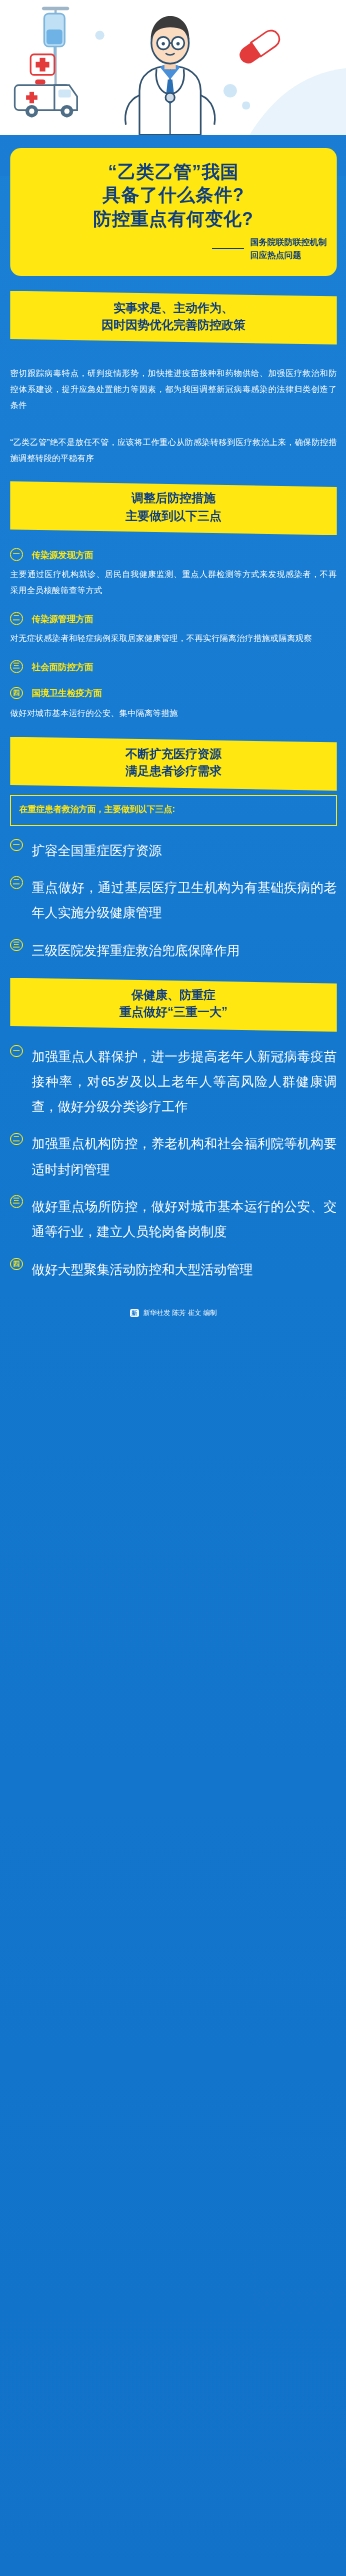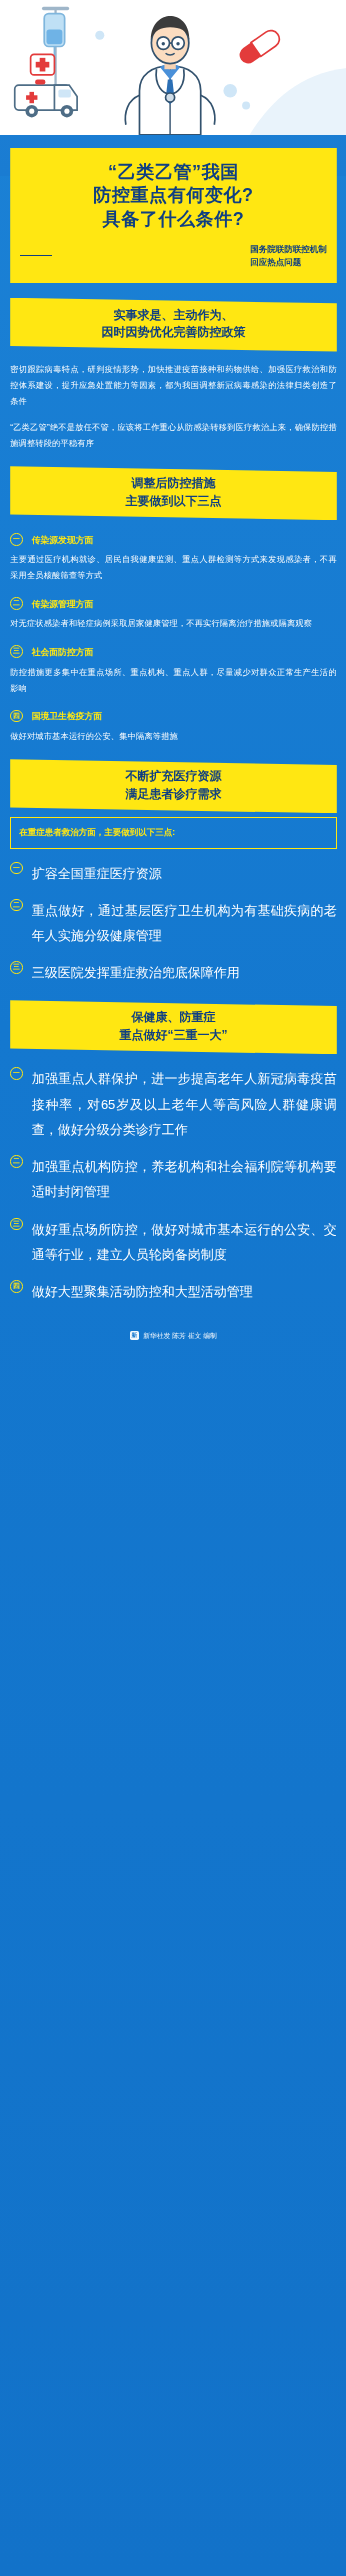--- a/index.html
+++ b/index.html
@@ -35,36 +35,37 @@
   .title-wrap {
     position: relative;
     margin: -28px 10.2px 0 10.2px;
     padding: 0;
   }
   .title-yellow {
     background: #ffe712;
     padding: 12.5px 10.2px 14.7px 10.2px;
     position: relative;
     clip-path: polygon(0 0, 100% 0, 100% 100%, 0 100%);
+    border-radius: 11px;
   }
   .title-line {
     font-size: 18px;
     font-weight: bold;
     color: #0f3f82;
     text-align: center;
     line-height: 1.32;
     letter-spacing: 0.6px;
     font-family: "Liberation Sans", sans-serif;
   }
   .title-sub-wrap {
     display: flex;
     align-items: center;
-    justify-content: space-between;
+    justify-content: flex-end;
     gap: 5.7px;
-    margin-top: 11px;
+    margin-top: 4px;
   }
   .title-dash {
     width: 32px; height: 1.7px; background: #0f3f82; display:block;
   }
   .title-sub {
     font-size: 8.5px;
     color: #0f3f82;
     font-weight: bold;
     line-height: 1.5;
     text-align: left;
@@ -84,21 +85,21 @@
     position: relative;
   }
   .sec-head.skew {
     clip-path: polygon(0 0, 100% 5.7px, 100% 100%, 0 calc(100% - 5.7px));
   }
 
   .body-text {
     color: #ffffff;
     font-size: 8.2px;
     line-height: 1.95;
-    margin-top: 10px;
+    margin-top: 21px;
     text-align: justify;
     letter-spacing: 0.2px;
   }
 
   
   .item {
     display: flex;
     align-items: flex-start;
     gap: 9px;
     margin-top: 11.3px;
@@ -236,22 +237,22 @@
         <circle cx="406" cy="160" r="12"></circle>
         <circle cx="434" cy="186" r="7"></circle>
         <circle cx="176" cy="62" r="8"></circle>
       </g>
     </svg>
   </div>
 
   <div class="title-wrap">
     <div class="title-yellow">
       <div class="title-line">“乙类乙管”我国</div>
+      <div class="title-line">具备了什么条件?</div>
       <div class="title-line">防控重点有何变化?</div>
-      <div class="title-line">具备了什么条件?</div>
       <div class="title-sub-wrap">
         <span class="title-dash"></span>
         <span class="title-sub">
           <span>国务院联防联控机制</span><br>
           <span>回应热点问题</span>
         </span>
       </div>
     </div>
   </div>
 
@@ -279,21 +280,20 @@
     <div class="item">
       <span class="item-num">二</span>
       <span class="item-head-text">传染源管理方面</span>
     </div>
     <div class="body-text sub-text">对无症状感染者和轻症病例采取居家健康管理，不再实行隔离治疗措施或隔离观察</div>
 
     <div class="item">
       <span class="item-num">三</span>
       <span class="item-head-text">社会面防控方面</span>
     </div>
-    <div class="body-text sub-text">防控措施更多集中在重点场所、重点机构、重点人群，尽量减少对群众正常生产生活的影响</div>
 
     <div class="item">
       <span class="item-num">四</span>
       <span class="item-head-text">国境卫生检疫方面</span>
     </div>
     <div class="body-text sub-text">做好对城市基本运行的公安、集中隔离等措施</div>
   </div>
 
   <div class="section">
     <div class="sec-head skew">

